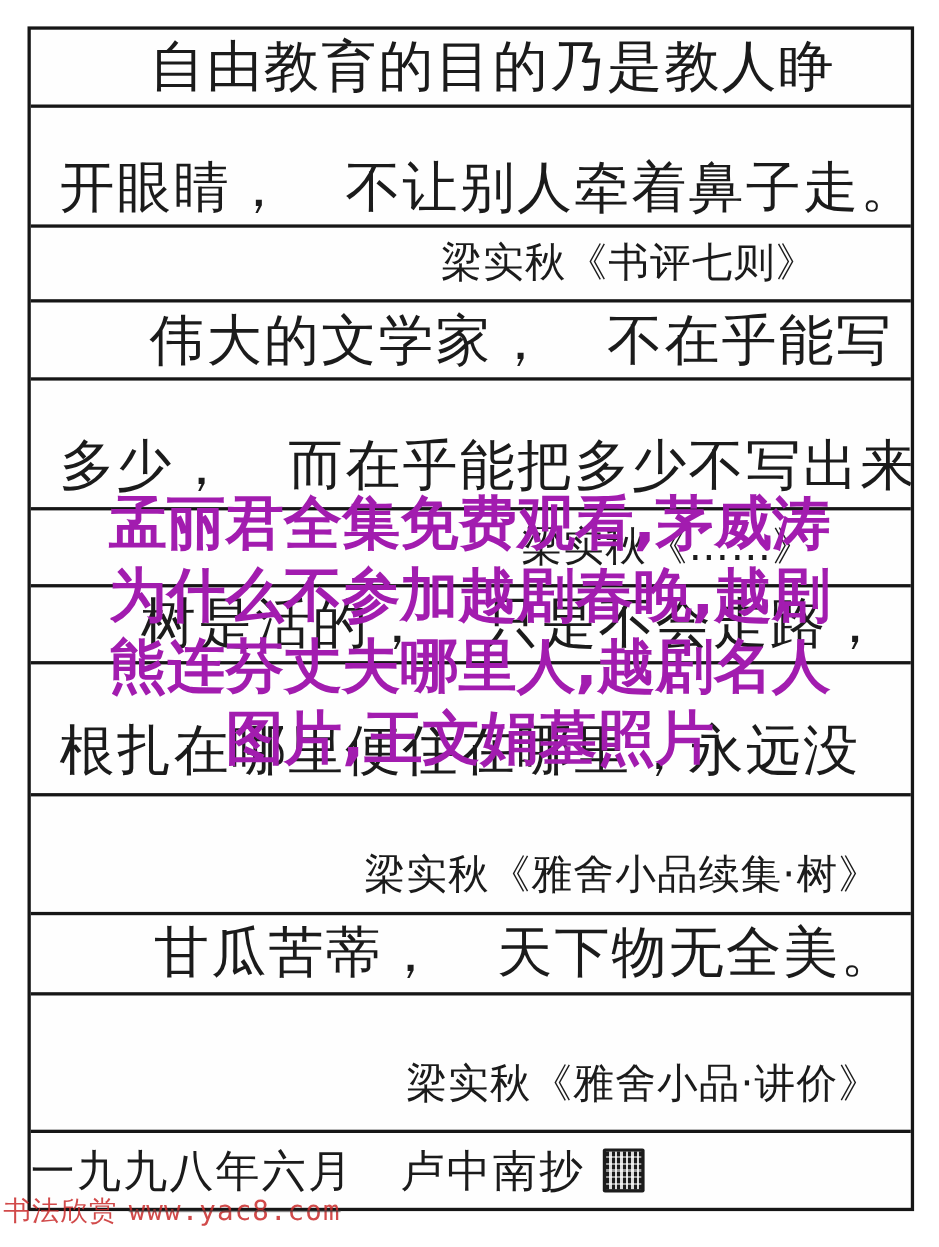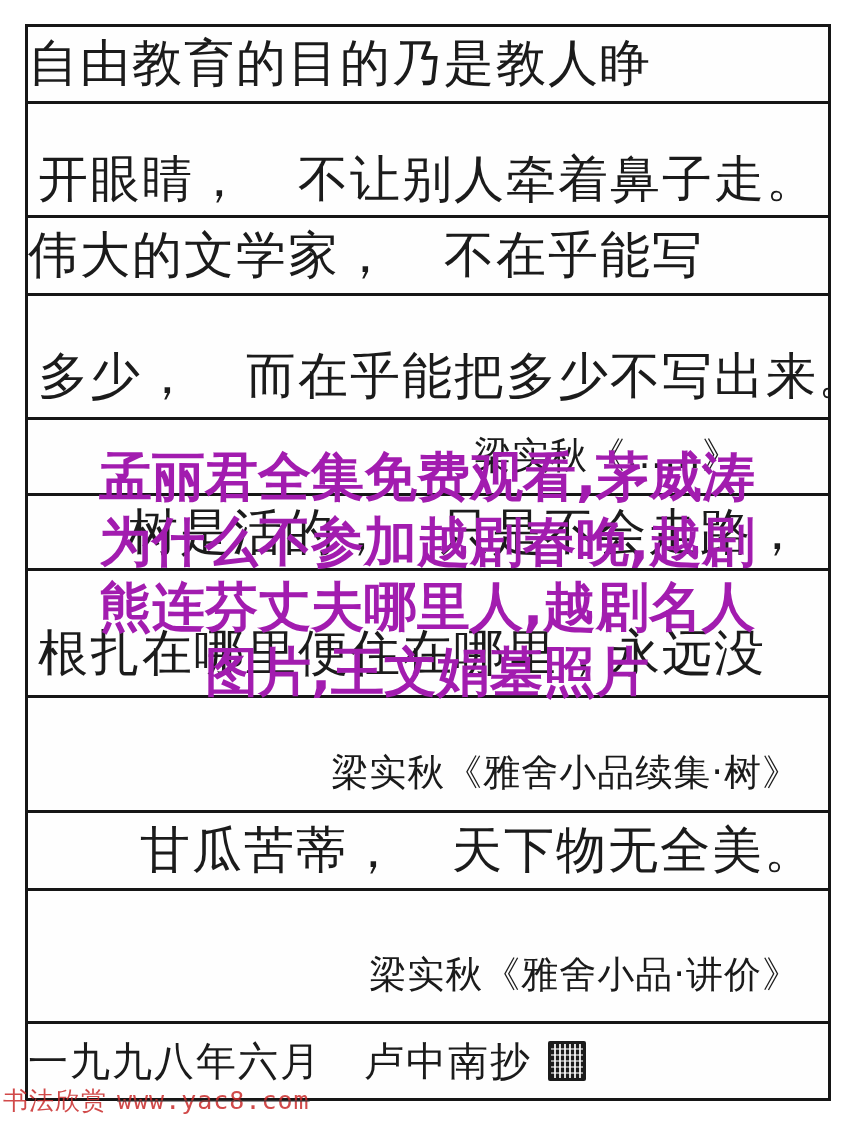--- a/index.html
+++ b/index.html
@@ -25,22 +25,22 @@
     border-bottom: 3px solid #161616;
     display: flex; align-items: center;
     color: #1b1b1b;
     white-space: nowrap;
     overflow: hidden;
   }
   .row:last-child { border-bottom: none; }
   .quote   { font-size: 50px; letter-spacing: 2px; }
   .attrib  { font-size: 37px; letter-spacing: 1px; justify-content: flex-end; }
   .sign    { font-size: 40px; letter-spacing: 2px; justify-content: flex-start; padding-right: 64px; }
-  .ind1  { }
-  .ind0  { padding-left: 10px; margin-top: 40px;  }
+  .ind1  { padding-left: 108px; }
+  .ind0  { padding-left: 26px; margin-top: 40px;  }
   .ind2  { padding-left: 100px; }
   .ind3  { padding-left: 112px; align-items: center; }
   .ar85  { padding-right: 85px; }
   .ar88  { padding-right: 88px; }
   .ar28  { padding-right: 28px; margin-top: 38px; }
 
   
   .seal {
     display: inline-block;
     width: 38px; height: 40px;
@@ -91,20 +91,23 @@
 
 <div class="stage">
 
   <div class="sheet">
     <div class="row quote ind1" style="height:83px">
         <span>自由教育的目的乃是教人睁</span>
       </div>
     <div class="row quote ind0" style="height:81px">
         <span>开眼睛，　不让别人牵着鼻子走。</span>
       </div>
+    <div class="row attrib ar85" style="height:80px">
+        <span>梁实秋《书评七则》</span>
+      </div>
     <div class="row quote ind1" style="height:84px">
         <span>伟大的文学家，　不在乎能写</span>
       </div>
     <div class="row quote ind0" style="height:91px">
         <span>多少，　而在乎能把多少不写出来。</span>
       </div>
     <div class="row attrib ar88" style="height:82px">
         <span>梁实秋《……》</span>
       </div>
     <div class="row quote ind2" style="height:82px">

